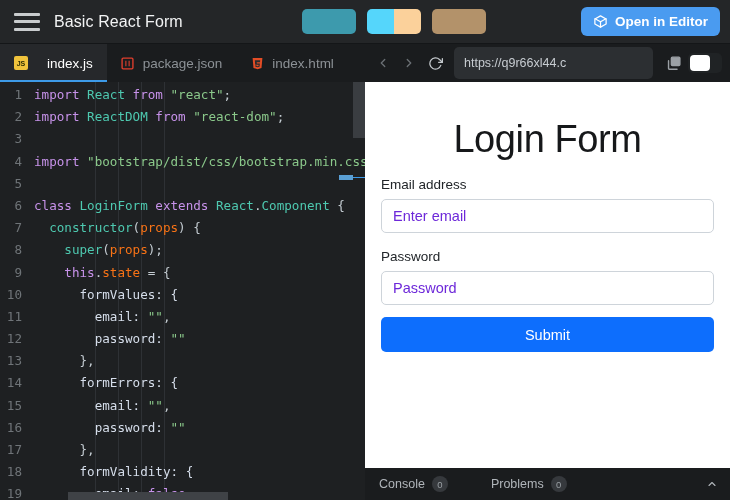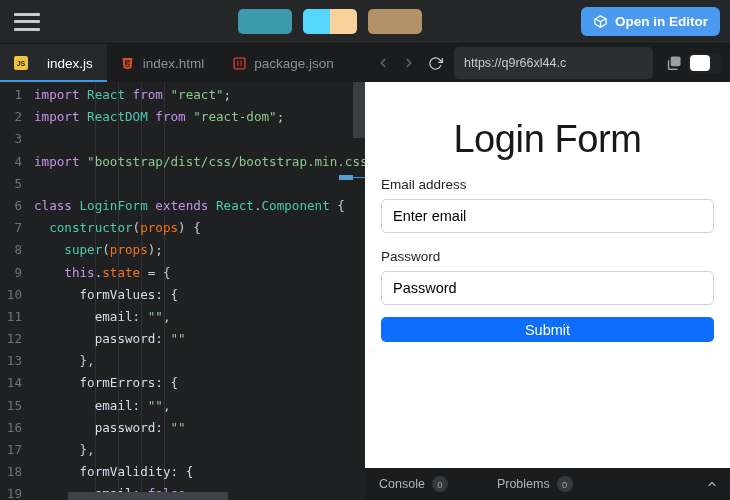--- a/index.html
+++ b/index.html
@@ -89,44 +89,45 @@
   .toggleknob{width:20px;height:16px;border-radius:4px;background:#ffffff;}
 
   .viewport{flex:1;background:#ffffff;overflow:hidden;position:relative;}
   .page{padding:14px 16px 8px 16px;}
   .form-title{font-size:38px;font-weight:400;color:#16181a;text-align:center;margin:22px 0 0 0;
     letter-spacing:-.4px;font-family:"Liberation Sans",sans-serif;}
   .fgroup{margin-top:16px;}
   .flabel{font-size:13.5px;color:#212529;margin-bottom:7px;display:block;font-family:"Liberation Sans",sans-serif;}
   .finput{width:100%;height:34px;border:1px solid #ced4da;border-radius:5px;background:#fff;
     display:flex;align-items:center;padding:0 11px;box-sizing:border-box;}
-  .finput span{color:#000000;font-size:14.5px;font-family:"Liberation Sans",sans-serif;}
-  .submit-btn{width:100%;height:25px;margin-top:12px;background:#0d6efd;color:#fff;border:none;border-radius:5px;
+  .finput span{color:#6d28d9;font-size:14.5px;font-family:"Liberation Sans",sans-serif;}
+  .submit-btn{width:100%;height:35px;margin-top:12px;background:#0d6efd;color:#fff;border:none;border-radius:5px;
     font-size:14.5px;font-family:"Liberation Sans",sans-serif;cursor:pointer;display:flex;
     align-items:center;justify-content:center;}
 
   .statusbar{height:32px;min-height:32px;background:#1a1c1e;display:flex;align-items:center;
-    padding:0 12px 0 14px;gap:15px;box-sizing:border-box;}
+    padding:0 12px 0 14px;gap:9px;box-sizing:border-box;}
   .sitem{display:flex;align-items:center;gap:7px;color:#b0b5ba;font-size:12.5px;cursor:pointer;margin-right:34px;
     font-family:"Liberation Sans",sans-serif;}
   .badge{min-width:16px;height:16px;border-radius:8px;background:#36393d;color:#9aa0a5;font-size:9.5px;
     display:flex;align-items:center;justify-content:center;padding:0 4px;box-sizing:border-box;}
   .chev{margin-left:auto;color:#b0b5ba;font-size:11px;cursor:pointer;display:flex;align-items:center;}
 </style>
 </head>
 <body>
 
 <div id="app">
 
   <div class="topbar">
     <div class="hamburger">
       <span></span>
         <span></span>
         <span></span>
     </div>
+    <div class="app-title">Basic React Form</div>
     <div class="swatches" id="swatches">
         <div class="swatch">
           <div class="half" style="background: rgb(61, 154, 173);"></div>
           <div class="half" style="background: rgb(61, 154, 173);"></div>
         </div>
         <div class="swatch">
           <div class="half" style="background: rgb(85, 214, 251);"></div>
           <div class="half" style="background: rgb(251, 209, 155);"></div>
         </div>
         <div class="swatch">
@@ -148,36 +149,36 @@
 
   <div class="split">
 
     <div class="editor-pane">
       <div class="tabbar" id="tabbar">
           <div class="tab active">
             <span class="ficon js">JS</span>
             <span>index.js</span>
           </div>
           <div class="tab">
+            <span class="ficon json">
+              <svg width="13" height="13" viewBox="0 0 24 24">
+                <rect x="2" y="2" width="20" height="20" rx="2" fill="none" stroke="#e03e2d" stroke-width="2.5"></rect>
+                <path d="M9 7v10M15 7v10" stroke="#e03e2d" stroke-width="2"></path>
+              </svg>
+            </span>
+            <span>package.json</span>
+          </div>
+          <div class="tab">
             <span class="ficon html">
               <svg width="13" height="13" viewBox="0 0 24 24">
                 <path d="M3 2h18l-1.6 18.2L12 22.5 4.6 20.2z" fill="#e44d26"></path>
                 <path d="M7 6h10l-.35 3.6H10.6l.2 2.2h5.6l-.6 6.2-3.8 1.1-3.8-1.1-.25-2.7h2.1l.12 1.3 1.83.5 1.83-.5.2-2.1H7.7z" fill="#2a2c2e"></path>
               </svg>
             </span>
             <span>index.html</span>
-          </div>
-          <div class="tab">
-            <span class="ficon json">
-              <svg width="13" height="13" viewBox="0 0 24 24">
-                <rect x="2" y="2" width="20" height="20" rx="2" fill="none" stroke="#e03e2d" stroke-width="2.5"></rect>
-                <path d="M9 7v10M15 7v10" stroke="#e03e2d" stroke-width="2"></path>
-              </svg>
-            </span>
-            <span>package.json</span>
           </div>
         </div>
       <div class="code-area">
         <div class="guides">
           <div class="guide" style="left:95px"></div>
           <div class="guide" style="left:118px"></div>
           <div class="guide" style="left:141px"></div>
           <div class="guide" style="left:164px"></div>
         </div>
         <div class="code-scroll">

